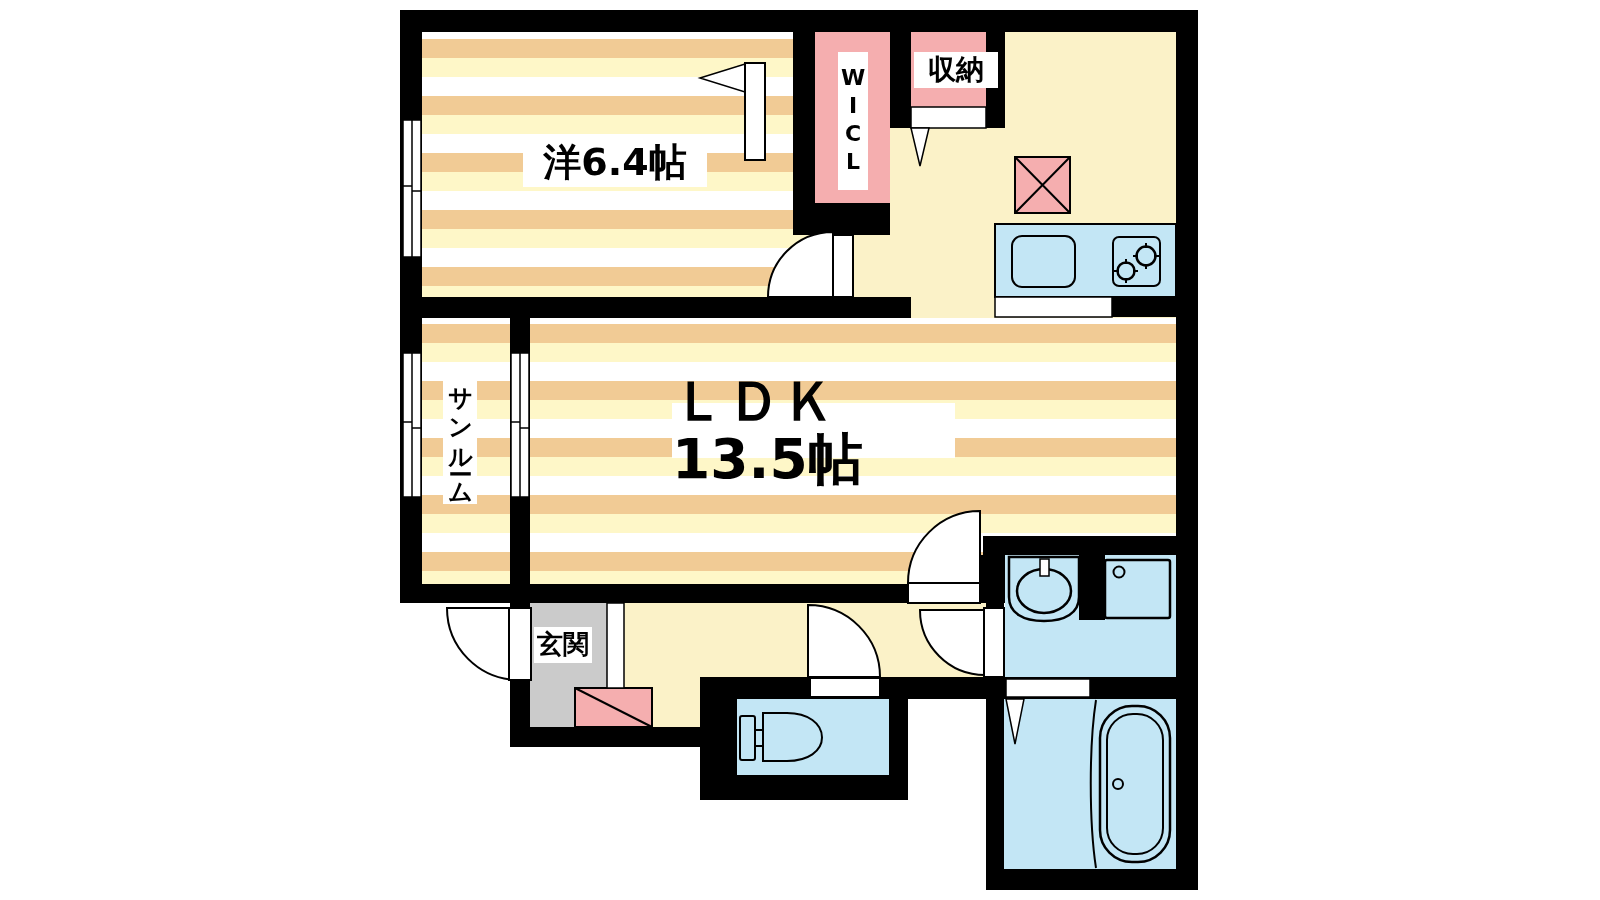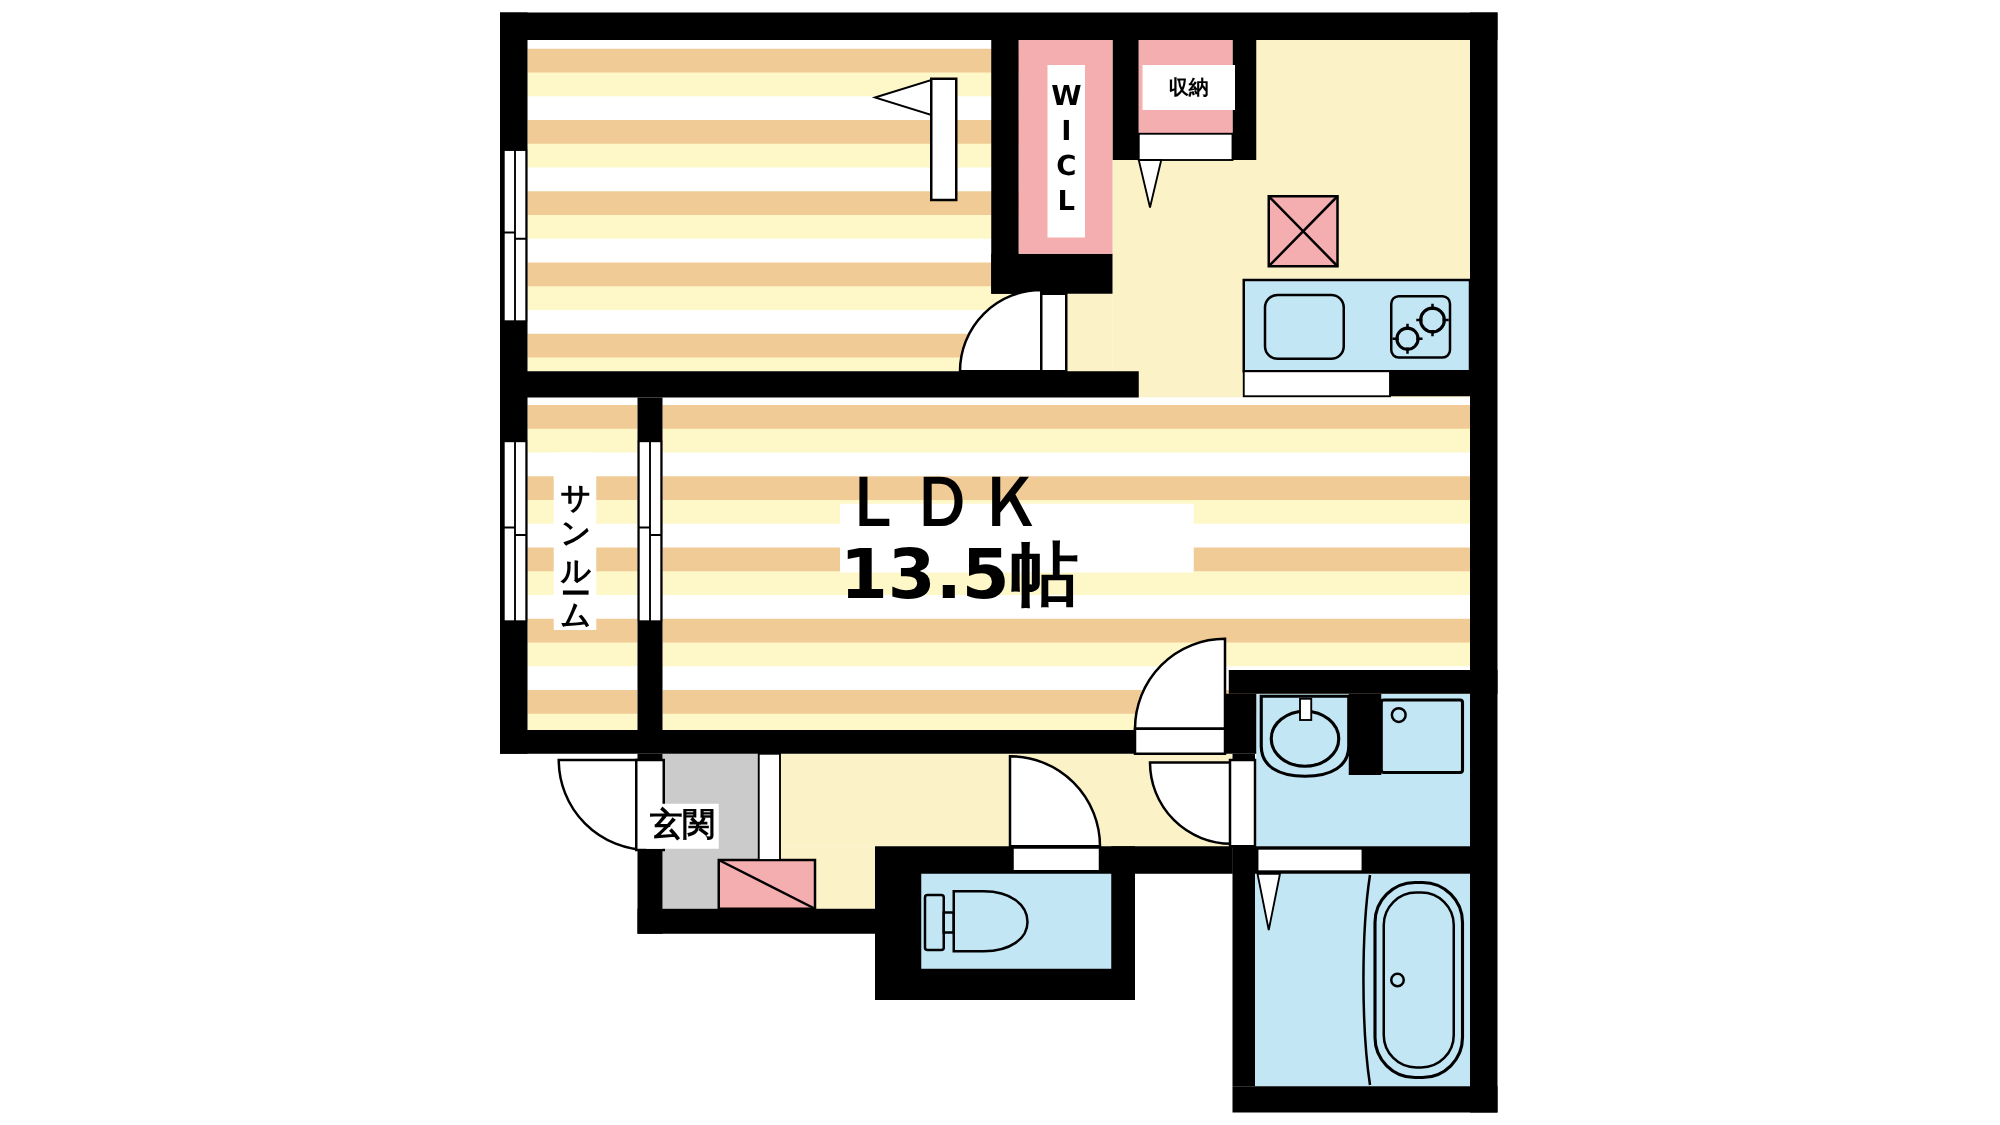--- a/index.html
+++ b/index.html
@@ -167,18 +167,19 @@
       <rect x="403" y="353" width="18" height="144" class="sw1"></rect>
       <path d="M412,353 V497 M403,422 h9 M412,428 h9" stroke="#000" stroke-width="1.5" fill="none"></path>
     </g>
     <g>
       <rect x="511" y="353" width="18" height="144" class="sw1"></rect>
       <path d="M520,353 V497 M511,422 h9 M520,428 h9" stroke="#000" stroke-width="1.5" fill="none"></path>
     </g>
   </g>
 </svg>
 
+  <div class="label" style="left:523px;top:138px;width:184px;height:49px;font-size:38px;">洋6.4帖</div>
   <div class="label" style="left:672px;top:403px;width:283px;height:55px;font-size:55px;">ＬＤＫ13.5帖</div>
   <div class="label v" style="left:443px;top:362px;width:34px;height:142px;font-size:24px;">サンルーム</div>
-  <div class="label" style="left:517px;top:627px;width:58px;height:36px;font-size:26px;margin-top:16px;">玄関</div>
+  <div class="label" style="left:534px;top:627px;width:58px;height:36px;font-size:26px;">玄関</div>
   <div class="label v" style="left:838px;top:52px;width:30px;height:138px;font-size:22px;">WICL</div>
-  <div class="label" style="left:914px;top:52px;width:74px;height:36px;font-size:16px;">収納</div>
+  <div class="label" style="left:914px;top:52px;width:84px;height:36px;font-size:28px;">収納</div>
 </div>
 
 </body></html>

